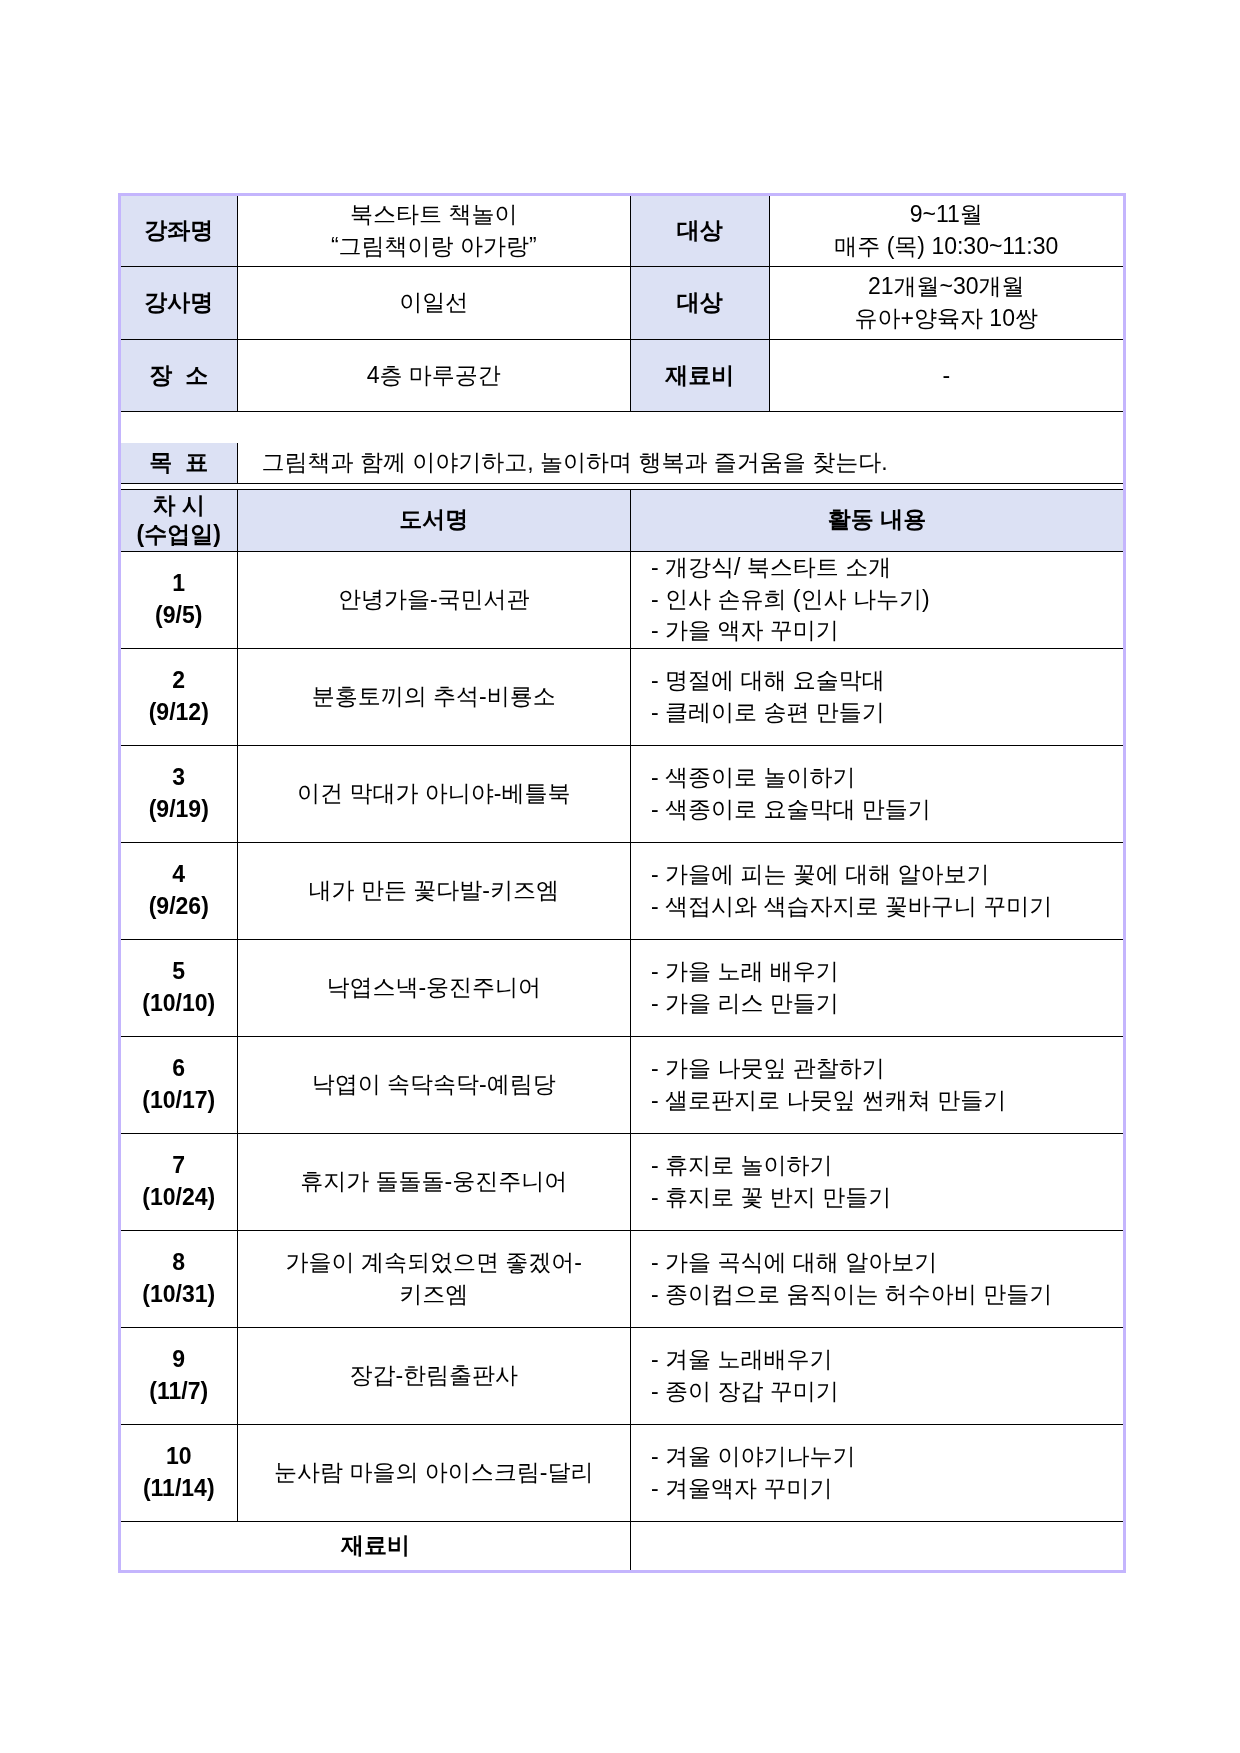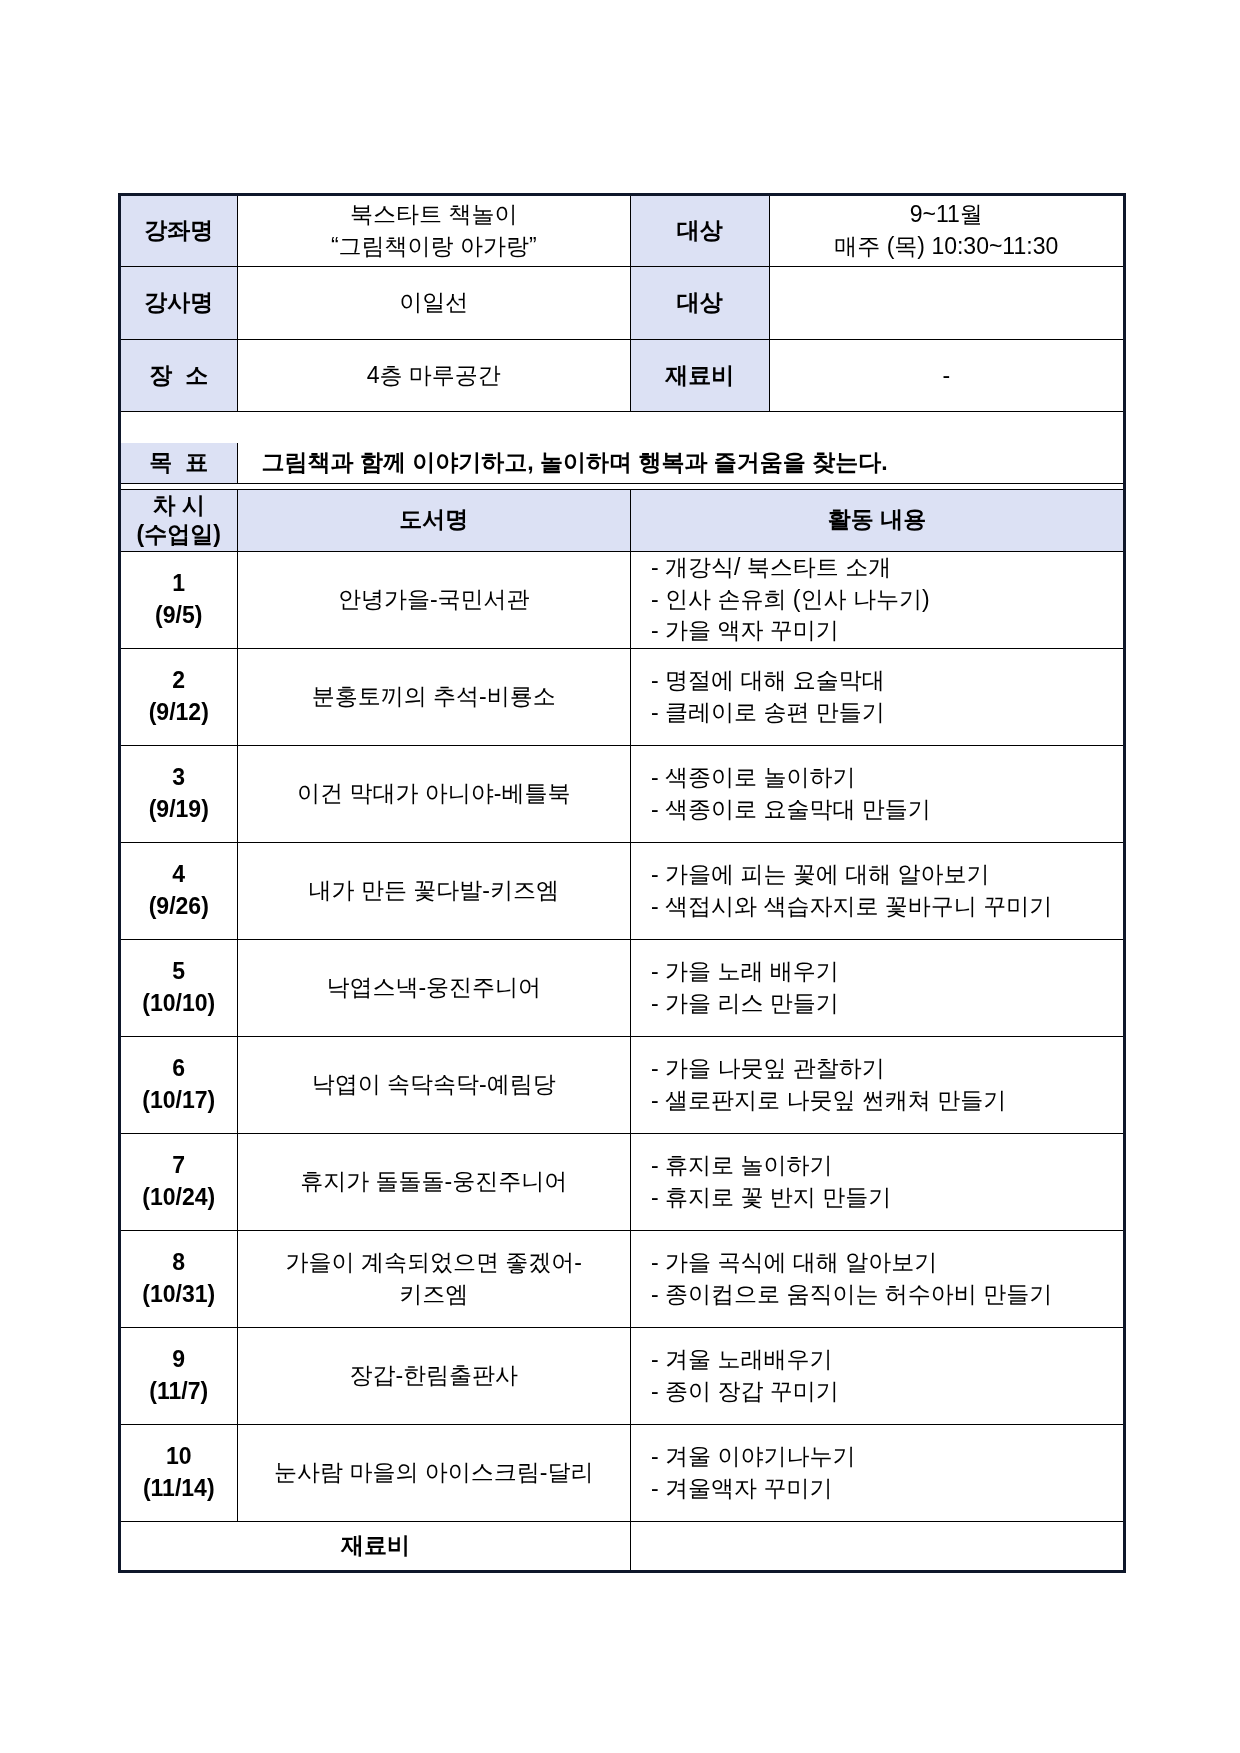--- a/index.html
+++ b/index.html
@@ -6,21 +6,21 @@
   .page{
     position:relative;
     width:1240px;height:1753px;
     background:#ffffff;
     font-family:"Liberation Sans","DejaVu Sans",sans-serif;
     color:#000;
   }
   .doc-table{
     position:absolute;left:118px;top:193px;
     width:1008px;
-    border:3px solid #0f172a;
+    border:3px solid #c4b5fd;
     box-sizing:border-box;
     background:#fff;
   }
   .row{display:flex;box-sizing:border-box;}
   .row + .row{border-top:1.5px solid #000;}
   .sep{height:5.5px;border-top:1.5px solid #000;box-sizing:border-box;}
   .sep + .row{border-top:1.5px solid #000;}
   .cell{
     box-sizing:border-box;
     display:flex;flex-direction:column;justify-content:center;
@@ -40,21 +40,21 @@
   .w-merged{width:510px;flex:0 0 auto;}
   .grow{flex:1 1 auto;}
   .h-info1{height:70px;}
   .h-info2{height:73px;}
   .h-info3{height:72px;}
   .h-goal{height:72px;align-items:flex-end;}
   .h-head{height:62px;}
   .h-srow{height:97px;}
   .h-foot{height:49px;}
   .left{text-align:left;align-items:flex-start;}
-  .goal-val{padding-left:24px;font-weight:bold;}
+  .goal-val{padding-left:24px;}
   .acts{padding-left:20px;text-align:right;}
   .bold{font-weight:bold;}
   .hdr{background:#dce1f4;font-weight:bold;}
 </style>
 </head>
 <body>
 
 <div class="page">
   <div class="doc-table">
 
@@ -70,20 +70,24 @@
         <div>매주 (목) 10:30~11:30</div>
       </div>
     </div>
 
     <div class="row h-info2">
       <div class="cell lbl b-r w-c1">강사명</div>
       <div class="cell b-r w-c2">
         <div>이일선</div>
       </div>
       <div class="cell lbl b-r w-l2">대상</div>
+      <div class="cell grow">
+        <div>21개월~30개월</div>
+        <div>유아+양육자 10쌍</div>
+      </div>
     </div>
 
     <div class="row h-info3">
       <div class="cell lbl b-r w-c1">장  소</div>
       <div class="cell b-r w-c2">
         <div>4층 마루공간</div>
       </div>
       <div class="cell lbl b-r w-l2">재료비</div>
       <div class="cell grow">
         <div>-</div>

